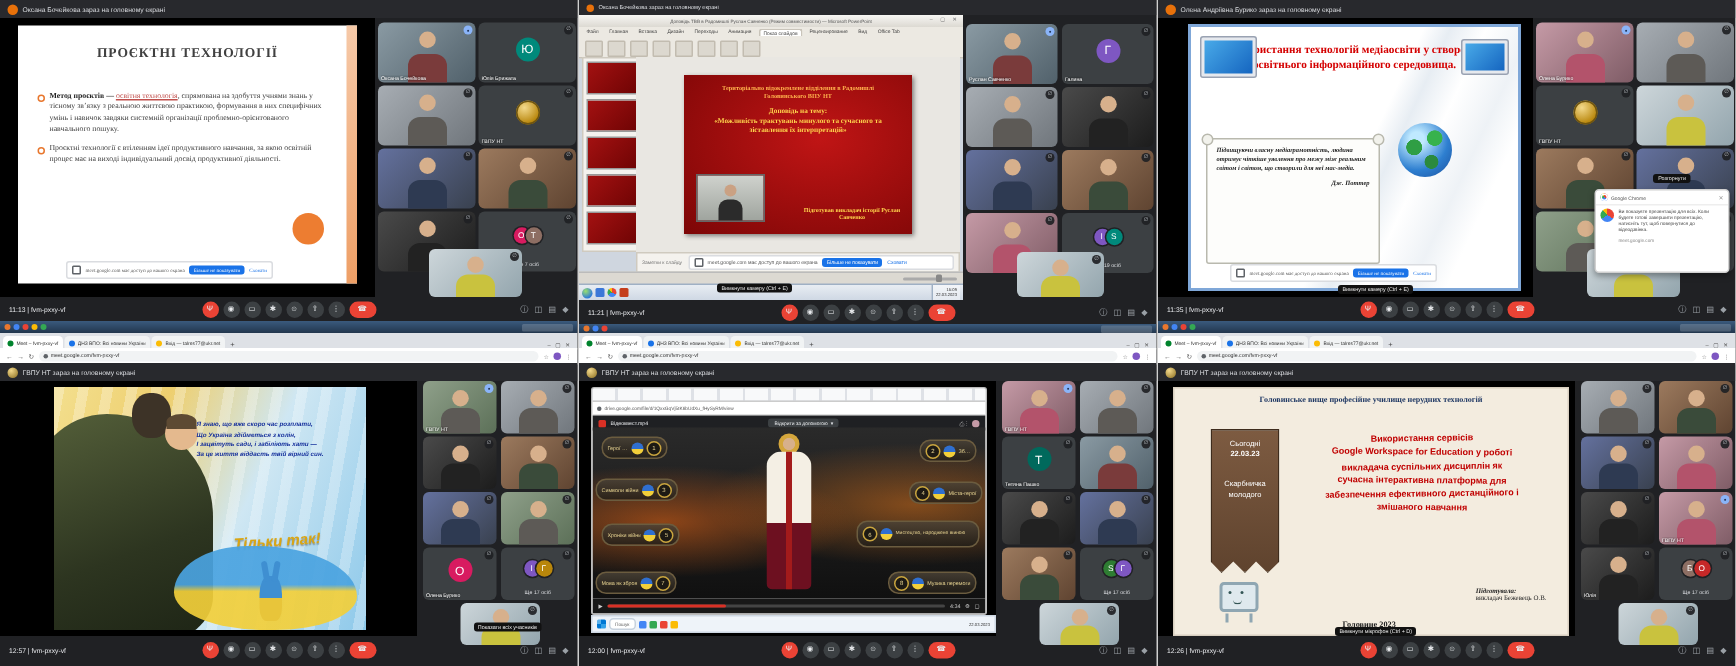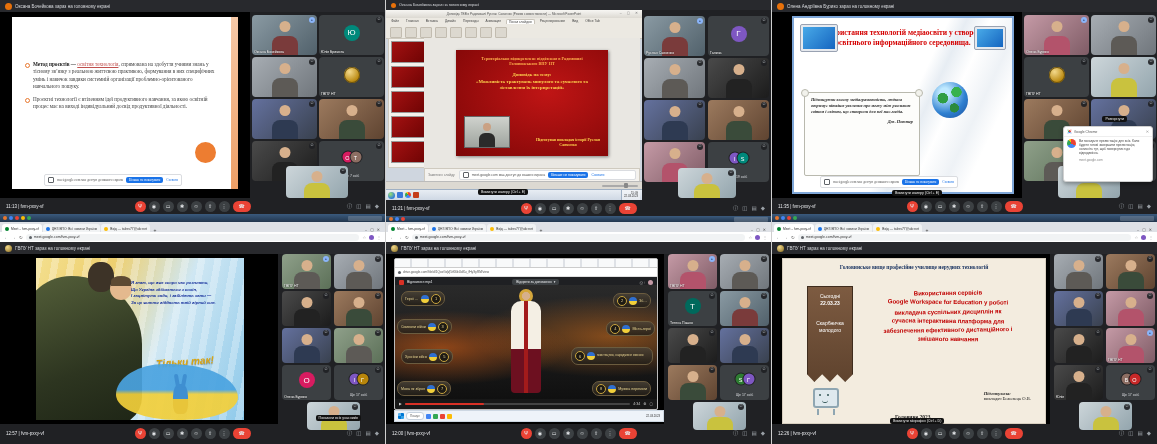--- a/index.html
+++ b/index.html
@@ -211,20 +211,21 @@
 
 <div class="board">
 
   <section class="panel">
     <div class="banner">
       <span class="b-ico"></span>
       <span class="b-txt">Оксана Бочейкова зараз на головному екрані</span>
     </div>
     <div class="stage-top">
       <div class="slide1">
+        <div class="s1-title">ПРОЄКТНІ ТЕХНОЛОГІЇ</div>
         <div class="s1-body">
           <div class="s1-b">
             <span class="bullet"></span>
             <p style="margin:0"><span class="s1-bold">Метод проєктів —</span> <span class="s1-link">освітня технологія</span><span>, спрямована на здобуття учнями знань у тісному зв’язку з реальною життєвою практикою, формування в них специфічних умінь і навичок завдяки системній організації проблемно-орієнтованого навчального пошуку.</span></p>
           </div>
           <div class="s1-b">
             <span class="bullet"></span>
             <p style="margin:0">Проєктні технології є втіленням ідеї продуктивного навчання, за якою освітній процес має на виході індивідуальний досвід продуктивної діяльності.</p>
           </div>
         </div>

